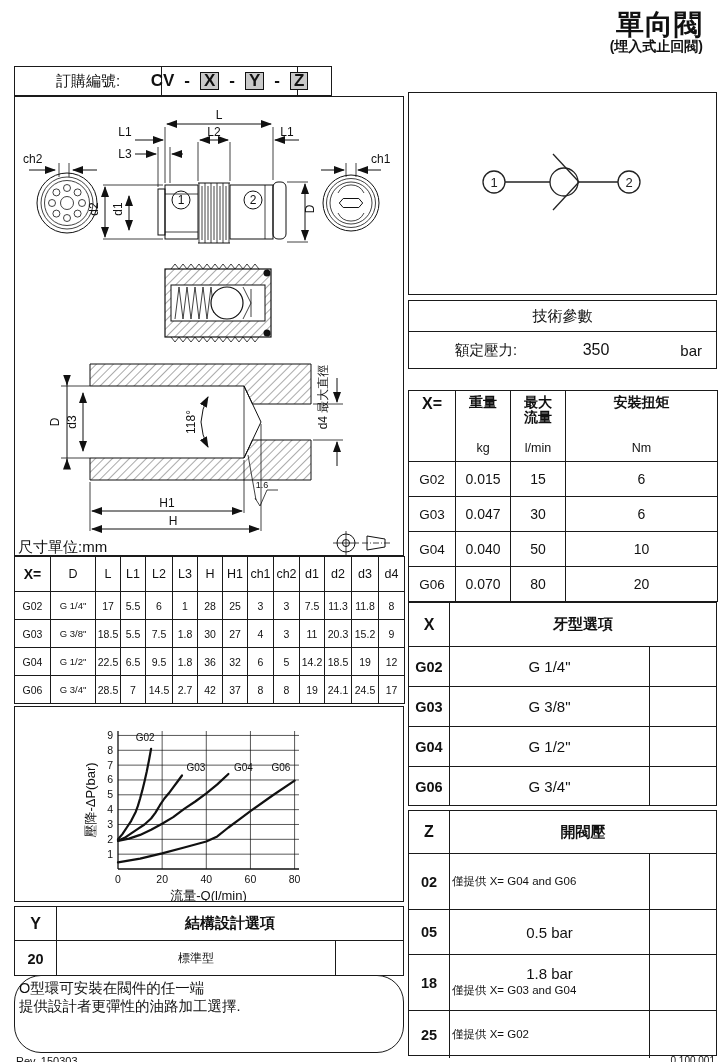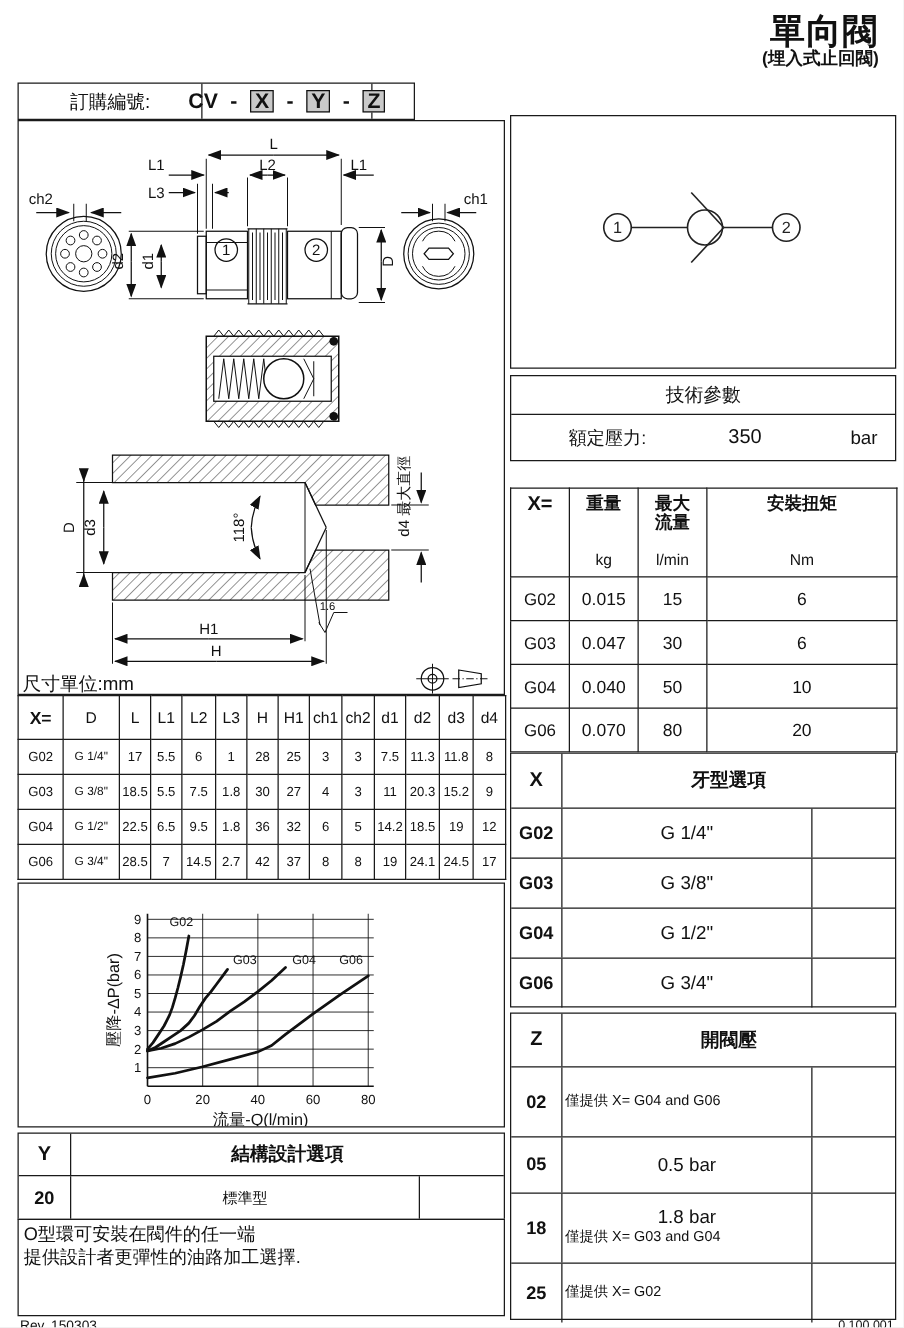--- a/index.html
+++ b/index.html
@@ -64,21 +64,21 @@
   .spec .h-unit{font-size:12.5px;font-weight:normal;}
   
   .ytbl{left:14px;top:906px;width:390px;}
   .ytbl .hd{display:flex;border-bottom:1px solid #1a1a1a;height:33px;}
   .ytbl .hd .code{width:41px;border-right:1px solid #1a1a1a;display:flex;align-items:center;justify-content:center;font-weight:bold;font-size:16px;}
   .ytbl .hd .ttl{flex:1;display:flex;align-items:center;justify-content:center;font-weight:bold;font-size:15px;}
   .ytbl .row{display:flex;height:35px;}
   .ytbl .row .code{width:41px;border-right:1px solid #1a1a1a;display:flex;align-items:center;justify-content:center;font-weight:bold;font-size:14.5px;}
   .ytbl .row .val{width:278px;border-right:1px solid #1a1a1a;display:flex;align-items:center;justify-content:center;font-size:12px;}
   .ytbl .row .sp{flex:1;}
-  .note{left:14px;top:975px;width:390px;height:78px;font-size:14.5px;line-height:1.25;padding:3px 4px;}
+  .note{left:14px;top:975px;width:390px;height:78px;font-size:14.5px;line-height:1.25;padding:3px 4px;border-radius:27px;}
   
   .drawbox{left:14px;top:96px;width:390px;height:460px;}
   .symbox{left:408px;top:92px;width:309px;height:203px;}
   .dl{stroke:#111;stroke-width:1;fill:none;}
   .thin{stroke:#111;stroke-width:0.8;fill:none;}
   .dtext{font-size:12px;fill:#111;font-family:"Liberation Sans",sans-serif;}
   .dsmall{font-size:9px;fill:#111;font-family:"Liberation Sans",sans-serif;}
   .unit{font-size:15px;fill:#111;font-family:"Liberation Sans",sans-serif;}
   .footer{font-size:11px;color:#111;}
 </style>

